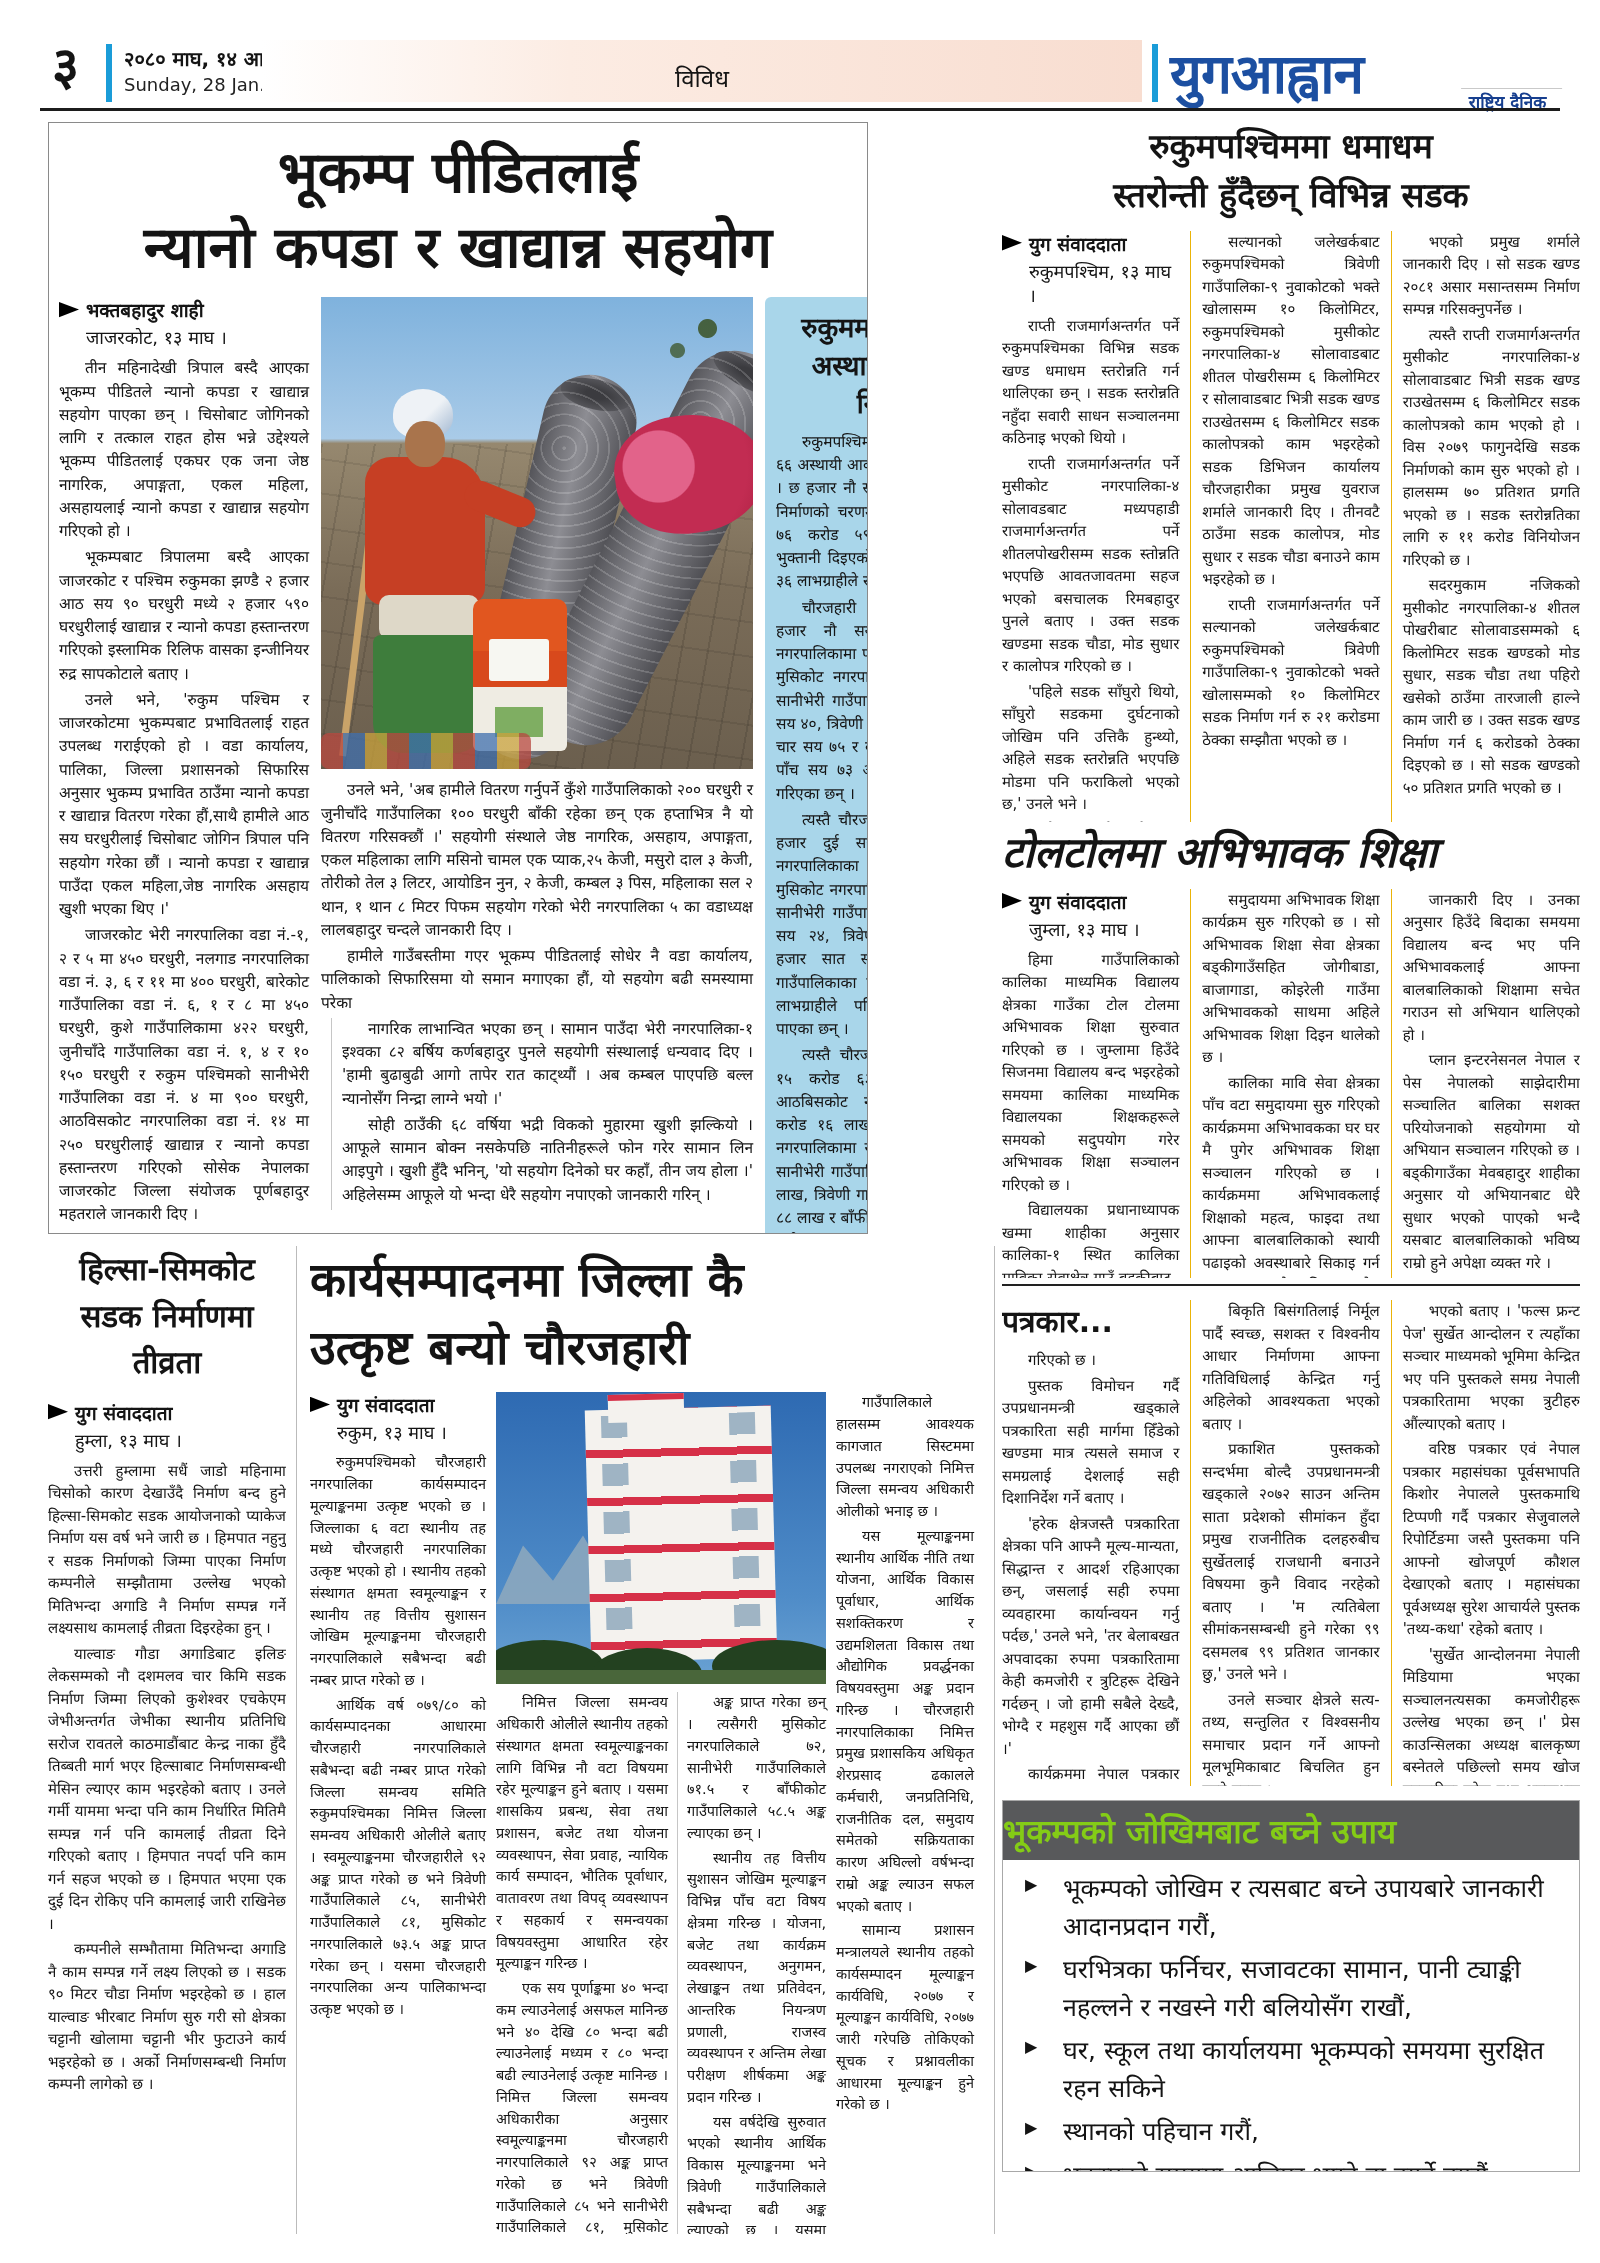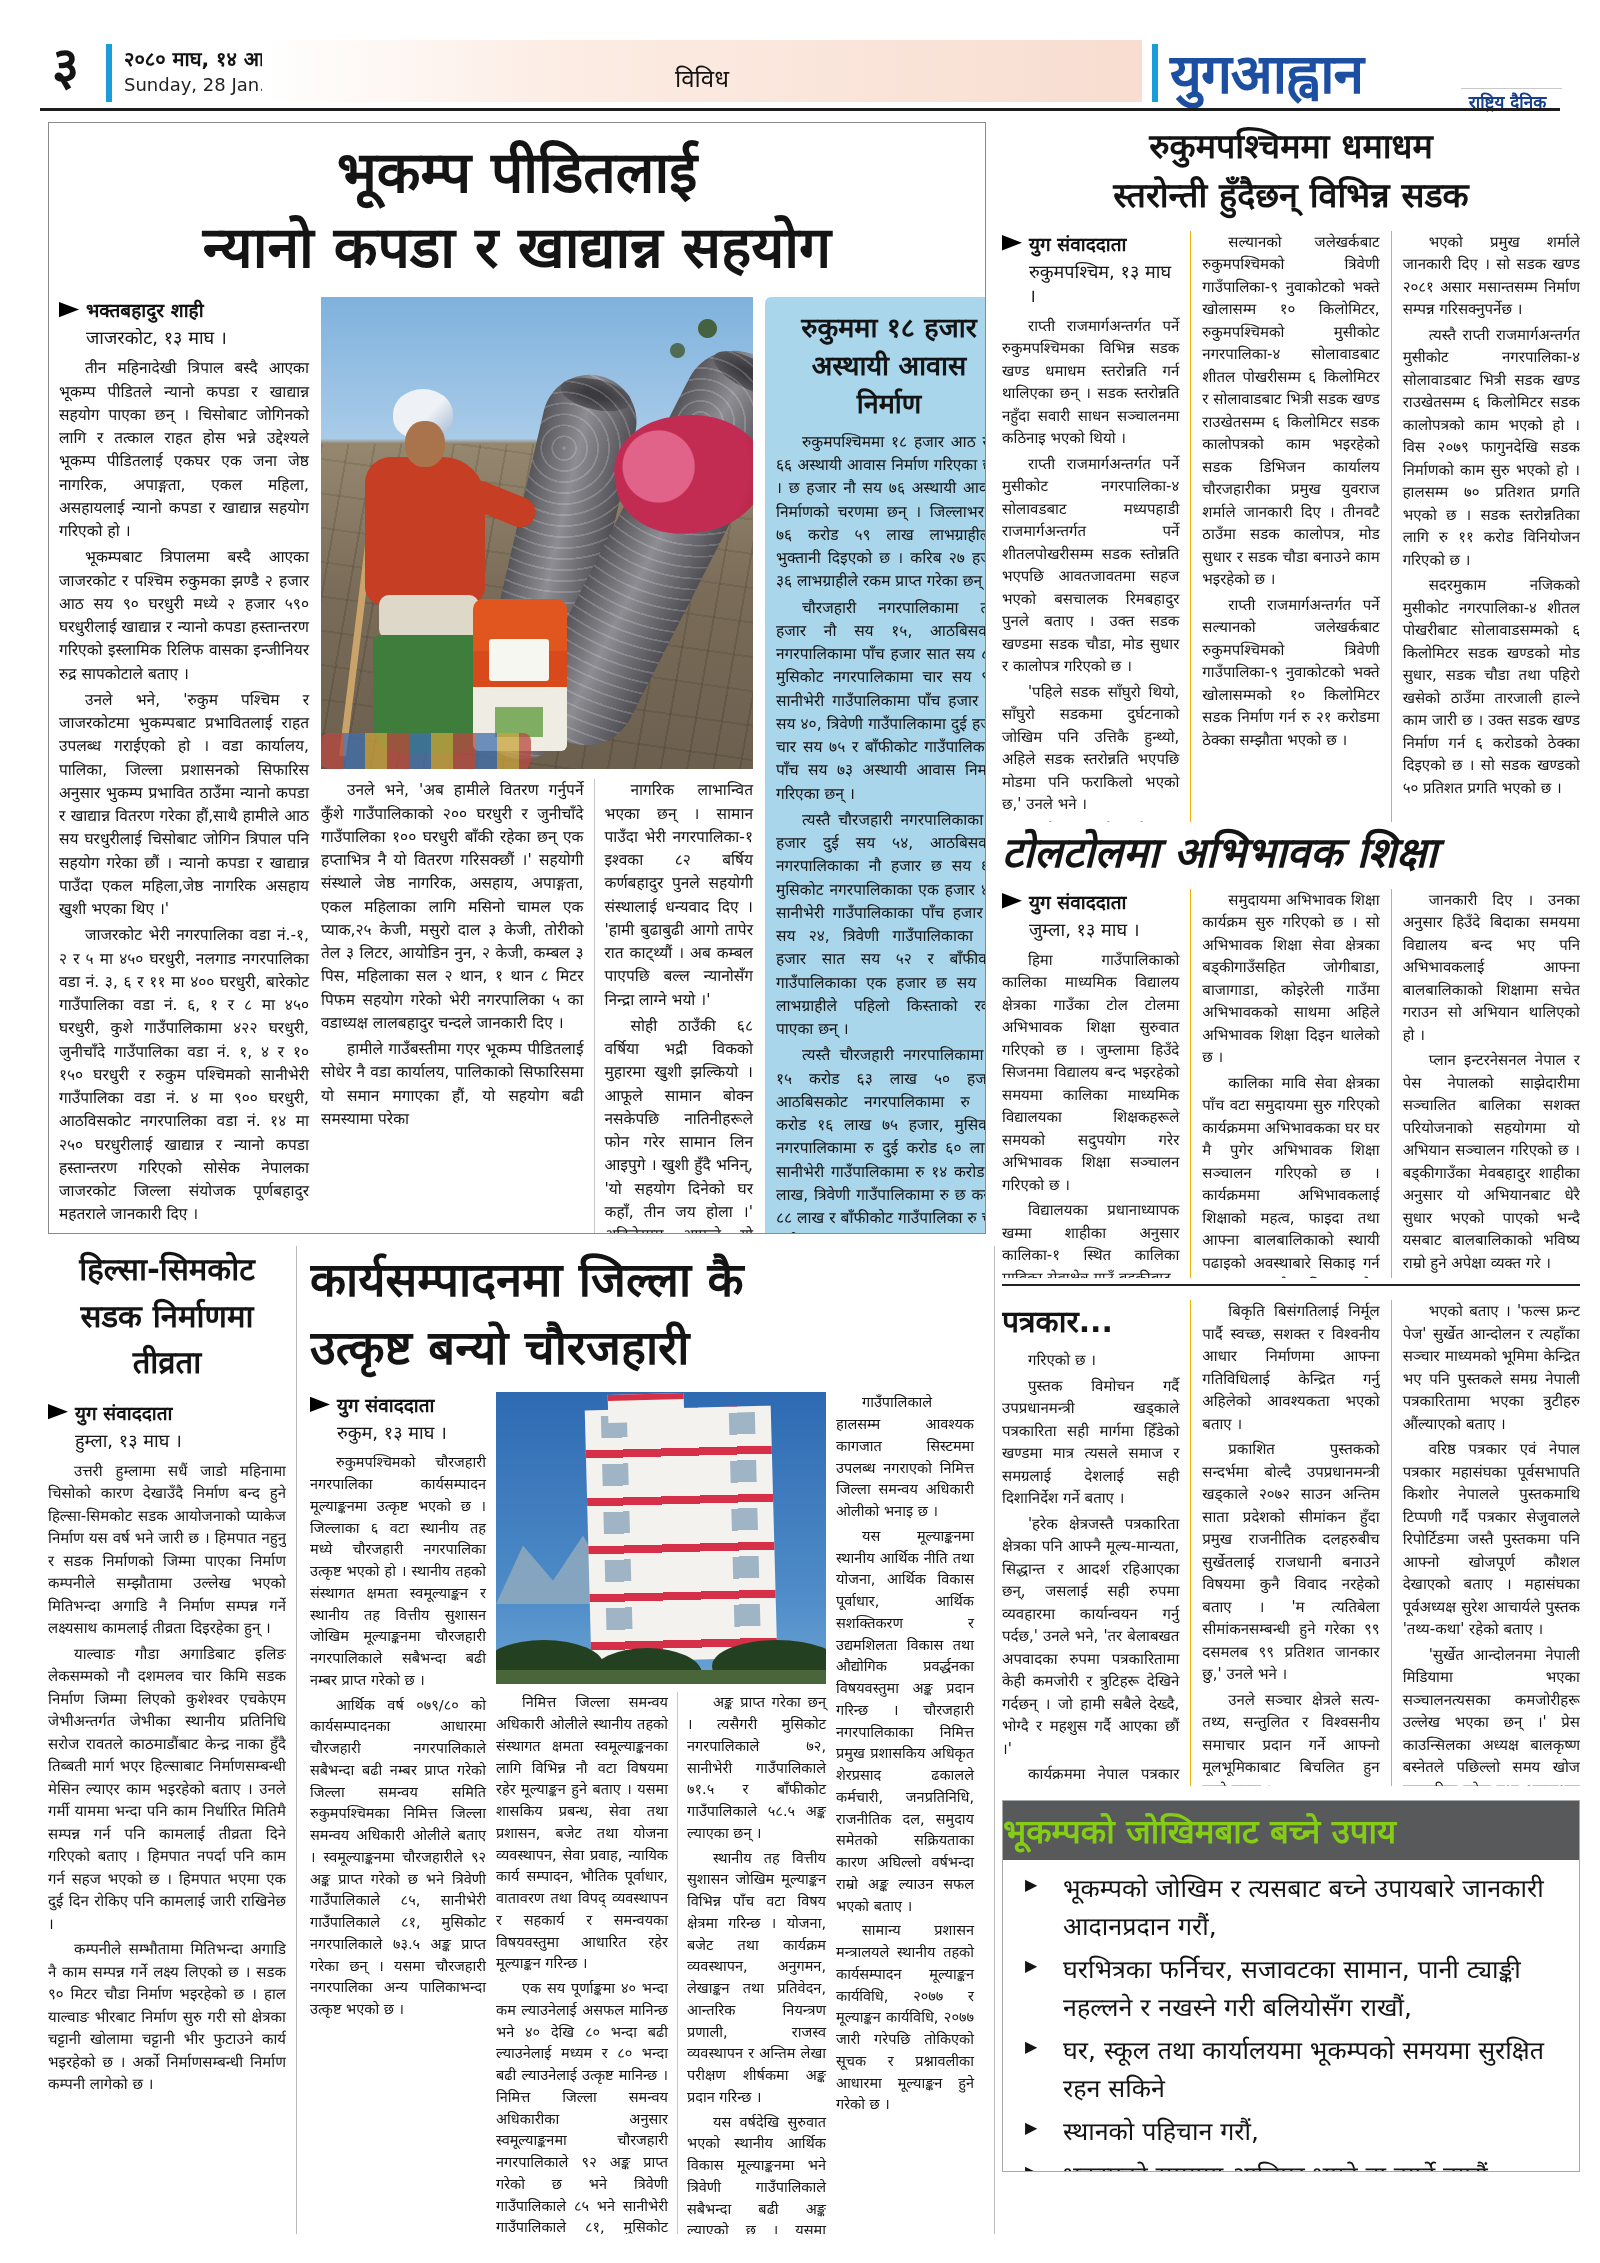--- a/index.html
+++ b/index.html
@@ -26,26 +26,26 @@
   .art{position:absolute;overflow:hidden;box-sizing:border-box;}
   .byline{display:flex;align-items:center;gap:7px;font-weight:700;font-size:19px;margin-bottom:2px;}
   .tri{width:20px;height:17px;background:#000;clip-path:polygon(0 0,100% 45%,0 90%);flex:0 0 auto;}
   .dateline{font-weight:400;font-size:18px;margin:0 0 8px 27px;}
   p.bp{margin:0 0 3px;text-indent:26px;text-align:justify;line-height:1.5;}
   .cols{display:flex;}
   .cols>.col{flex:1;min-width:0;}
   .cols>.col+.col{border-left:1px solid #eab308;padding-left:11px;margin-left:11px;}
   .vline{position:absolute;width:1px;background:#bbb;}
   
-  .artA{left:48px;top:122px;width:938px;height:1112px;border:1.5px solid #8a8a8a;padding:12px 10px;}
+  .artA{left:48px;top:122px;width:820px;height:1112px;border:1.5px solid #8a8a8a;padding:12px 10px;}
   .artA-h{font-size:57px;font-weight:800;text-align:center;line-height:1.32;}
   .artA-row{display:flex;gap:12px;margin-top:12px;}
   .artA-c1{width:250px;flex:0 0 auto;font-size:15.5px;}
   .artA-mid{width:432px;flex:0 0 auto;}
-  .artA-2col{display:flex;gap:0;margin-top:10px;font-size:15.5px;}
+  .artA-2col{display:flex;gap:0;margin-top:10px;font-size:15.5px;flex-direction:column;}
   .artA-2col .col+.col{border-left:1px solid #c6c6c6;padding-left:10px;margin-left:10px;}
   .bluebox{width:226px;flex:0 0 auto;background:#a9d6ea;border-radius:6px;padding:12px 11px;font-size:15.5px;}
   .bluebox-h{font-size:27px;font-weight:800;text-align:center;line-height:1.4;margin-bottom:8px;}
   
   .photo1{position:relative;width:432px;height:472px;overflow:hidden;
           background:linear-gradient(180deg,#7fb2dd 0%,#a9cbe8 30%,#96886f 31%,#7a6c58 62%,#6b5f4e 100%);}
   .ph1-wall{position:absolute;left:0;right:0;top:31%;bottom:0;opacity:.5;
           background:repeating-linear-gradient(100deg,rgba(0,0,0,.22) 0 2px,transparent 2px 26px),
                      repeating-linear-gradient(8deg,rgba(0,0,0,.16) 0 2px,transparent 2px 34px);}
   .ph1-branch{position:absolute;right:8px;top:4px;width:150px;height:110px;

